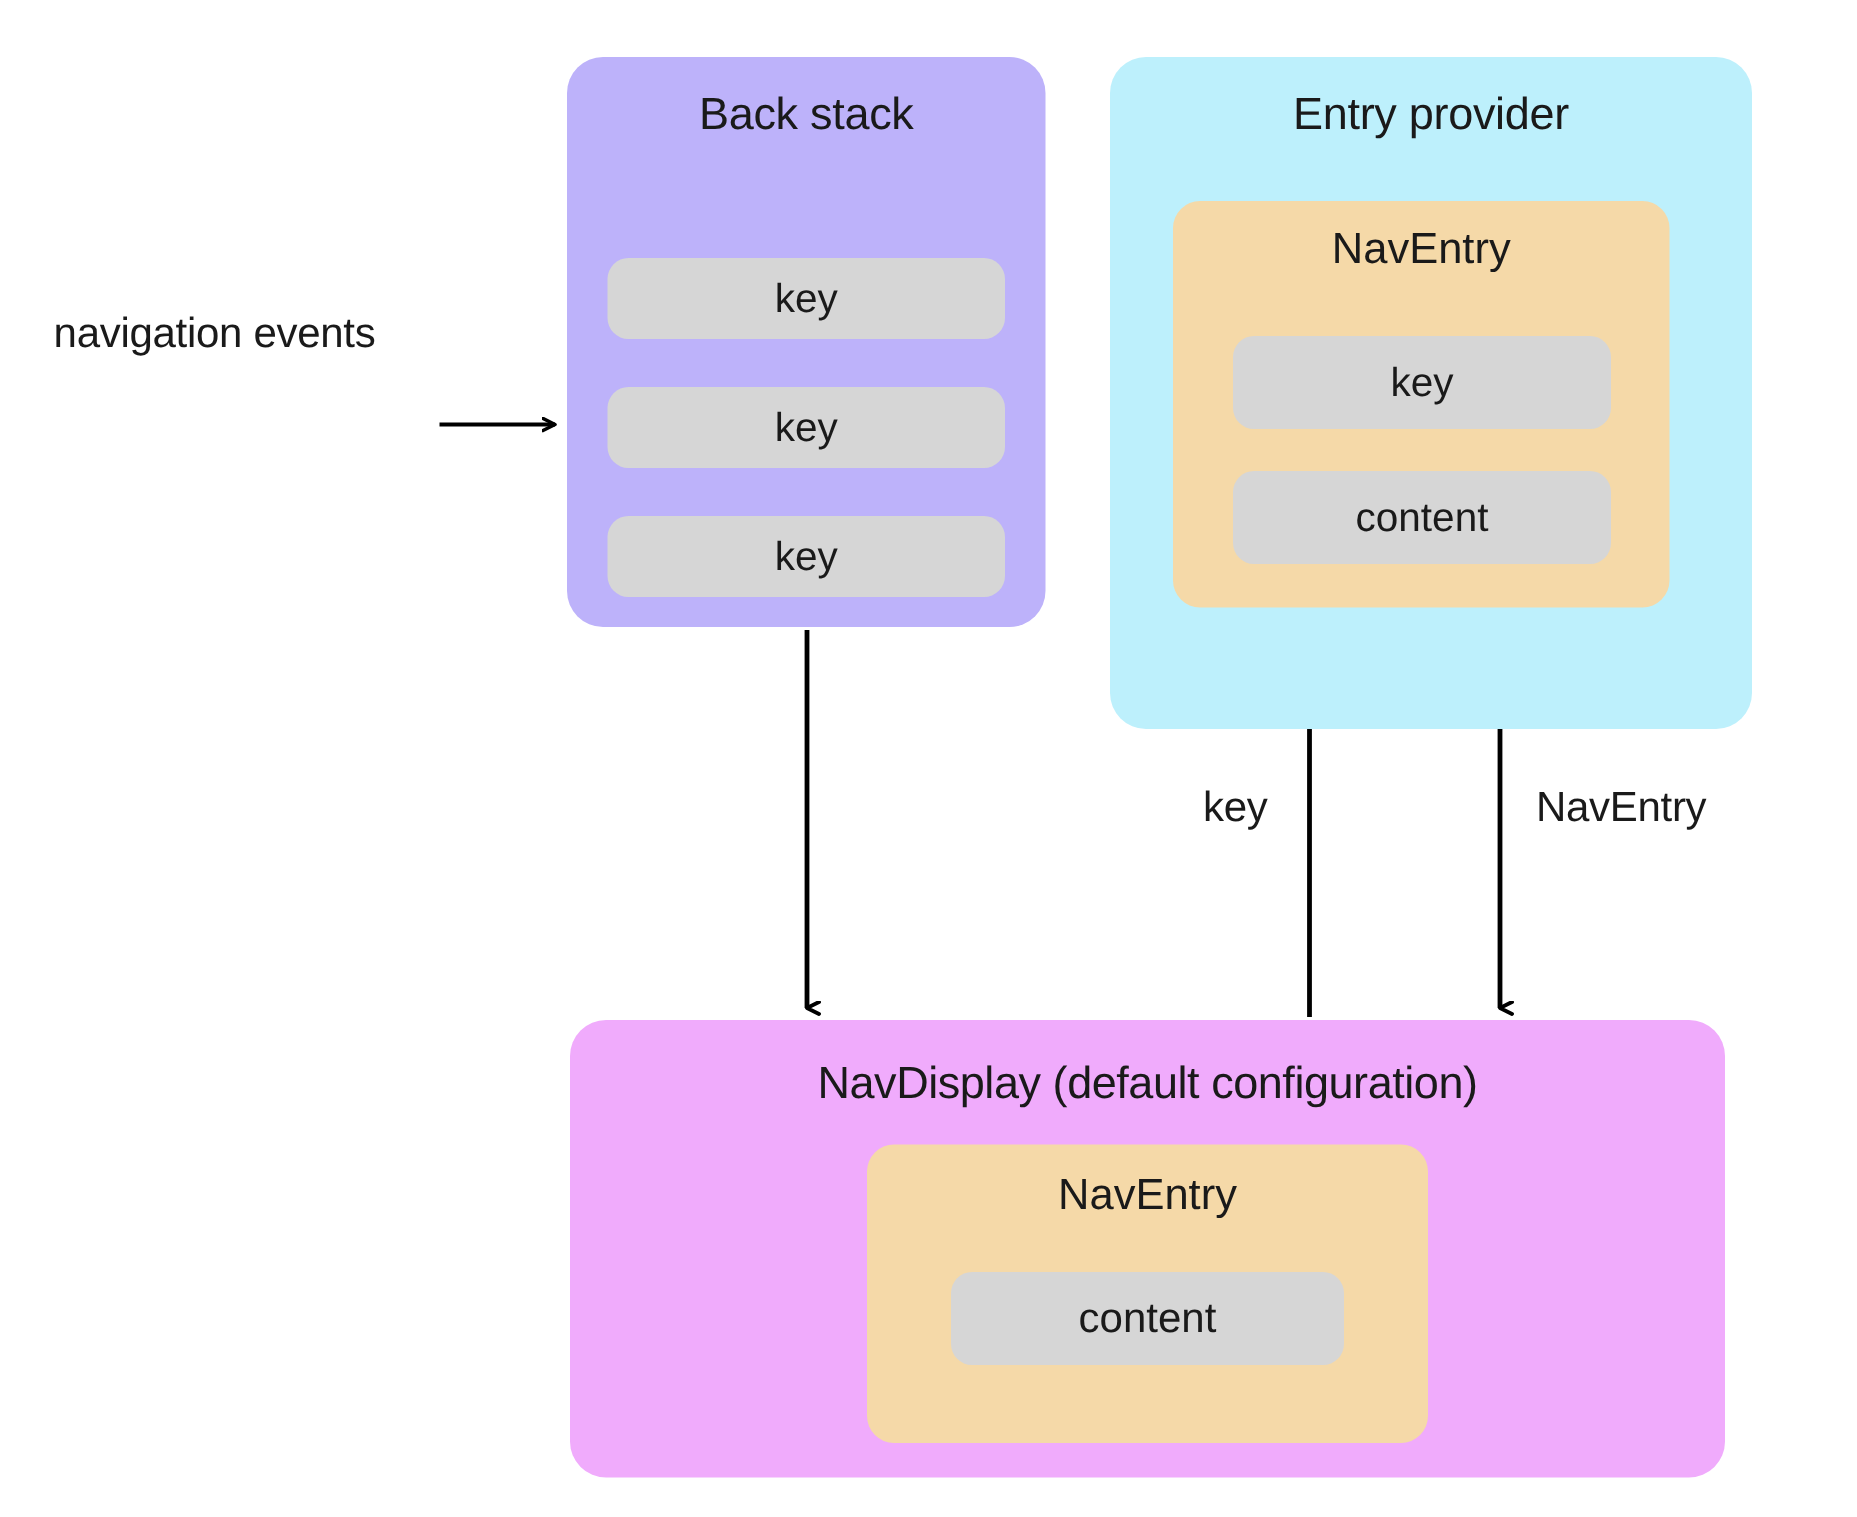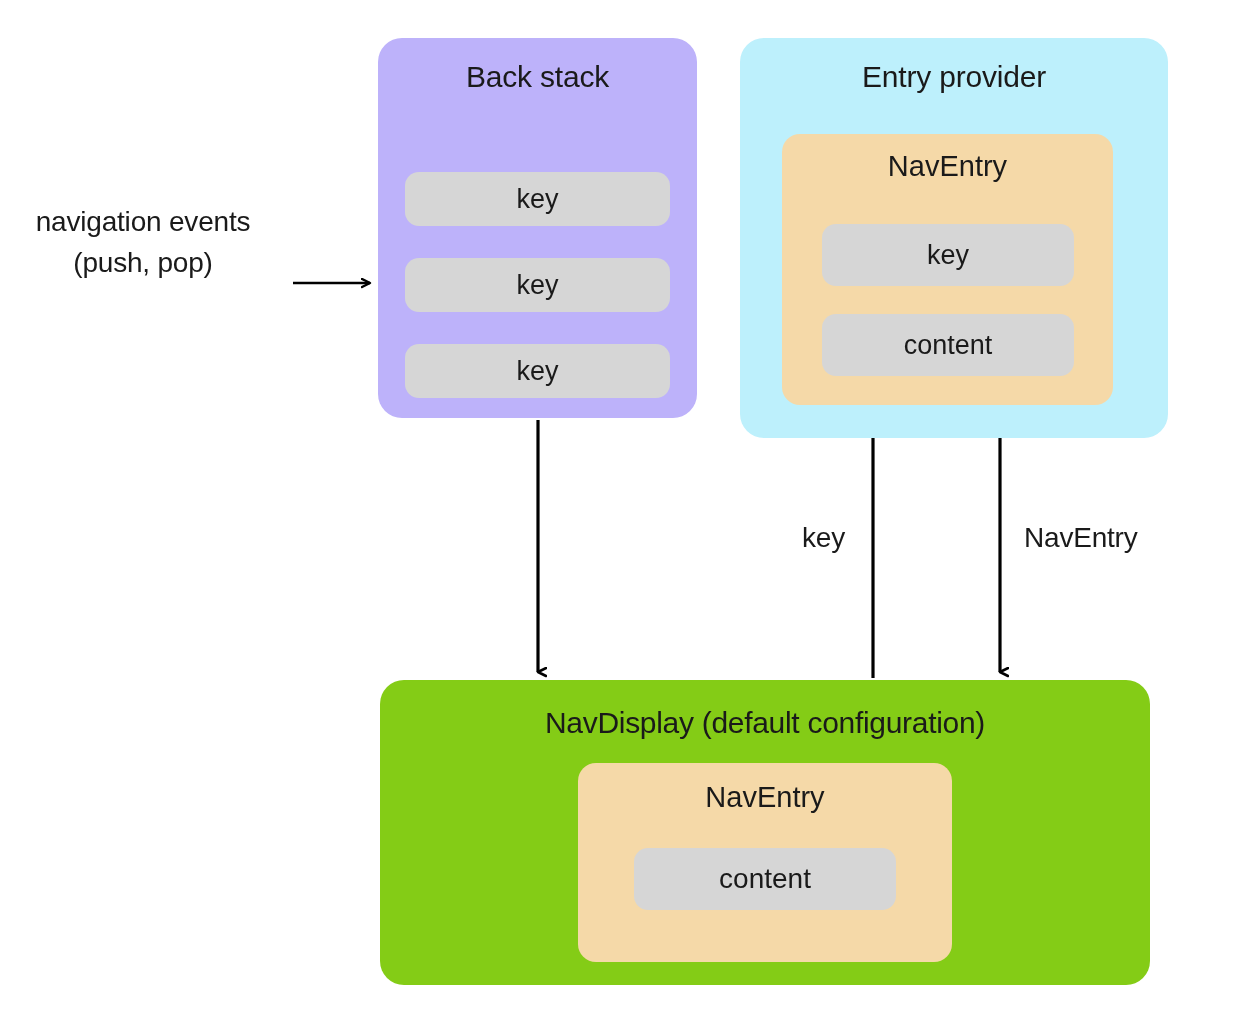--- a/index.html
+++ b/index.html
@@ -49,21 +49,21 @@
     justify-content: center;
     font-size: 27px;
   }
   #bs-key-0 { top: 134px; }
   #bs-key-1 { top: 220px; }
   #bs-key-2 { top: 306px; }
 
   
   #entry-provider {
     left: 740px; top: 38px;
-    width: 428px; height: 400px;
+    width: 428px; height: 448px;
     background: #bdf0fc;
   }
   #entry-provider-title {
     position: absolute;
     left: 0; right: 0; top: 22px;
     text-align: center;
     font-size: 30px;
     letter-spacing: -0.2px;
   }
   #ep-naventry {
@@ -91,21 +91,21 @@
     justify-content: center;
     font-size: 27px;
   }
   #ep-slot-key { top: 90px; }
   #ep-slot-content { top: 180px; }
 
   
   #nav-display {
     left: 380px; top: 680px;
     width: 770px; height: 305px;
-    background: #84cc16;
+    background: #f0abfc;
     padding-left: 25px;
   }
   #nav-display-title {
     position: absolute;
     left: 0; right: 0; top: 26px;
     text-align: center;
     font-size: 30px;
     letter-spacing: -0.3px;
   }
   #nd-naventry {
@@ -192,21 +192,20 @@
       <line x1="873" y1="678" x2="873" y2="427" stroke="#000000" stroke-width="3.2" marker-end="url(#arrowhead-up)"></line>
     </g>
 
     <g>
       <line x1="1000" y1="418" x2="1000" y2="672" stroke="#000000" stroke-width="3.2" marker-end="url(#arrowhead-down)"></line>
     </g>
   </svg>
 
   <div id="nav-events-label">
     <div>navigation events</div>
-    <div>(push, pop)</div>
   </div>
 
   <div id="back-stack" class="box rounded-lg">
     <div id="back-stack-title">Back stack</div>
     <div id="bs-key-0" class="key-pill">key</div>
     <div id="bs-key-1" class="key-pill">key</div>
     <div id="bs-key-2" class="key-pill">key</div>
   </div>
 
   <div id="entry-provider" class="box rounded-lg">

